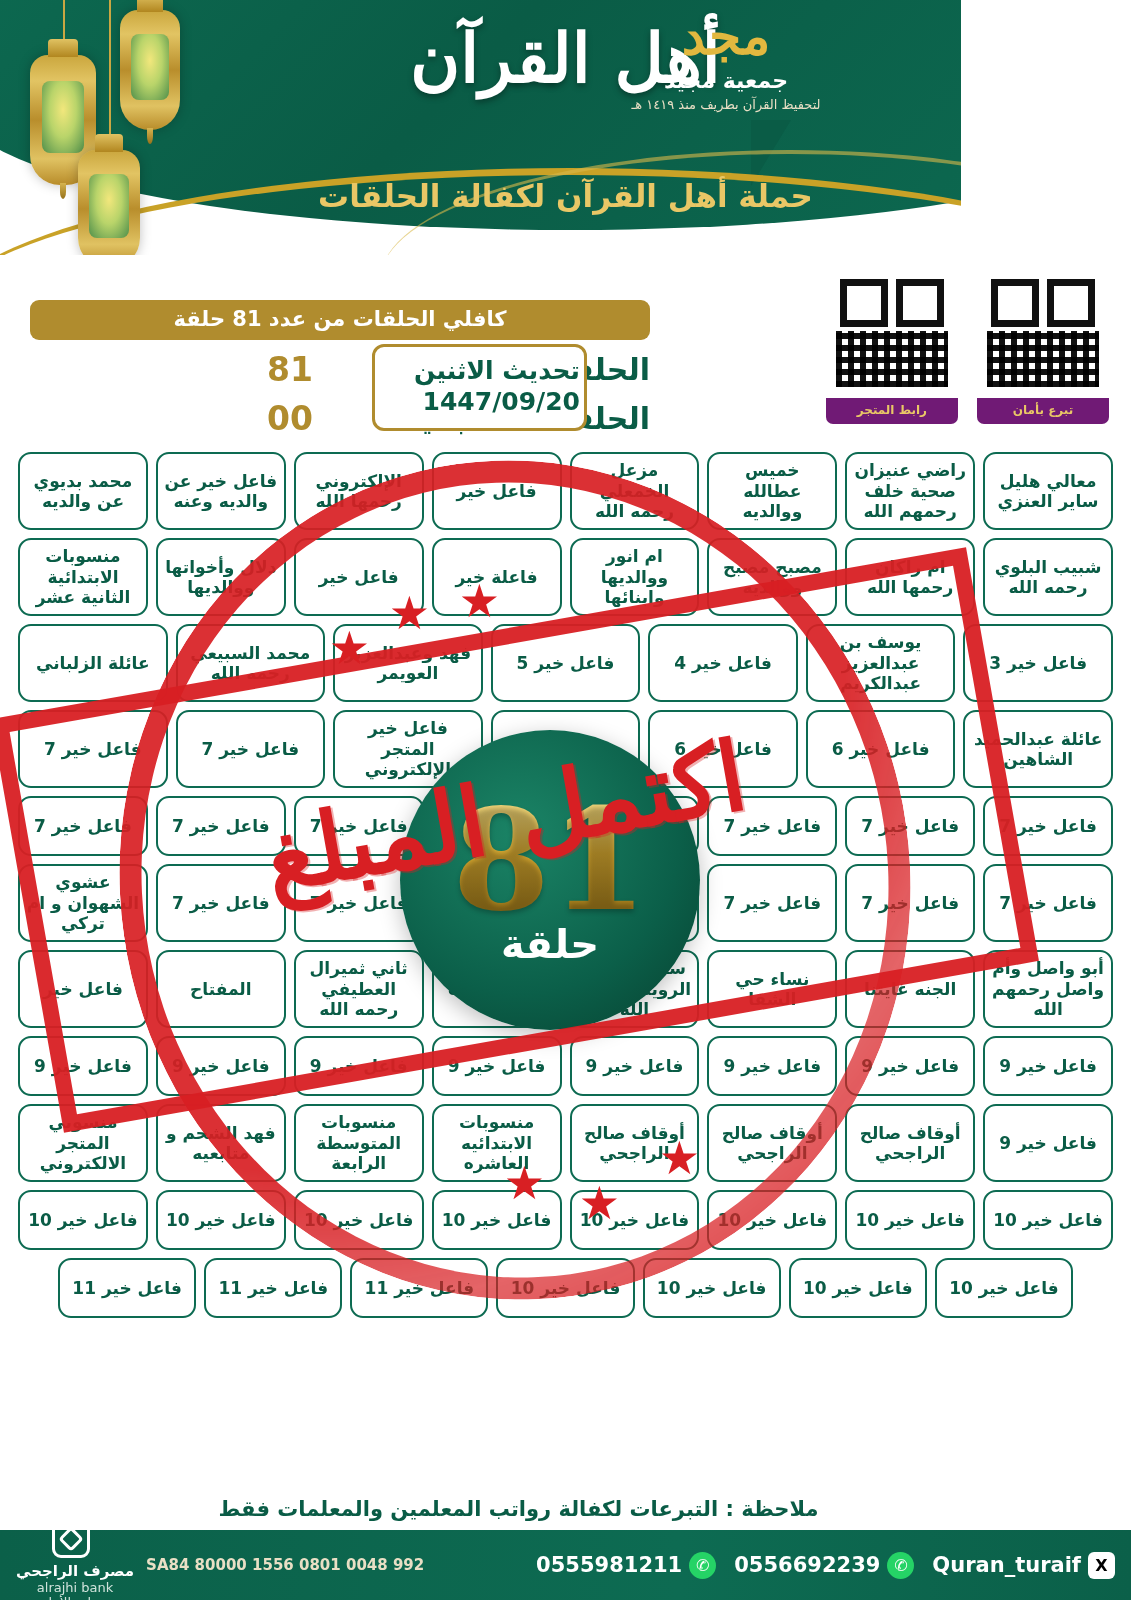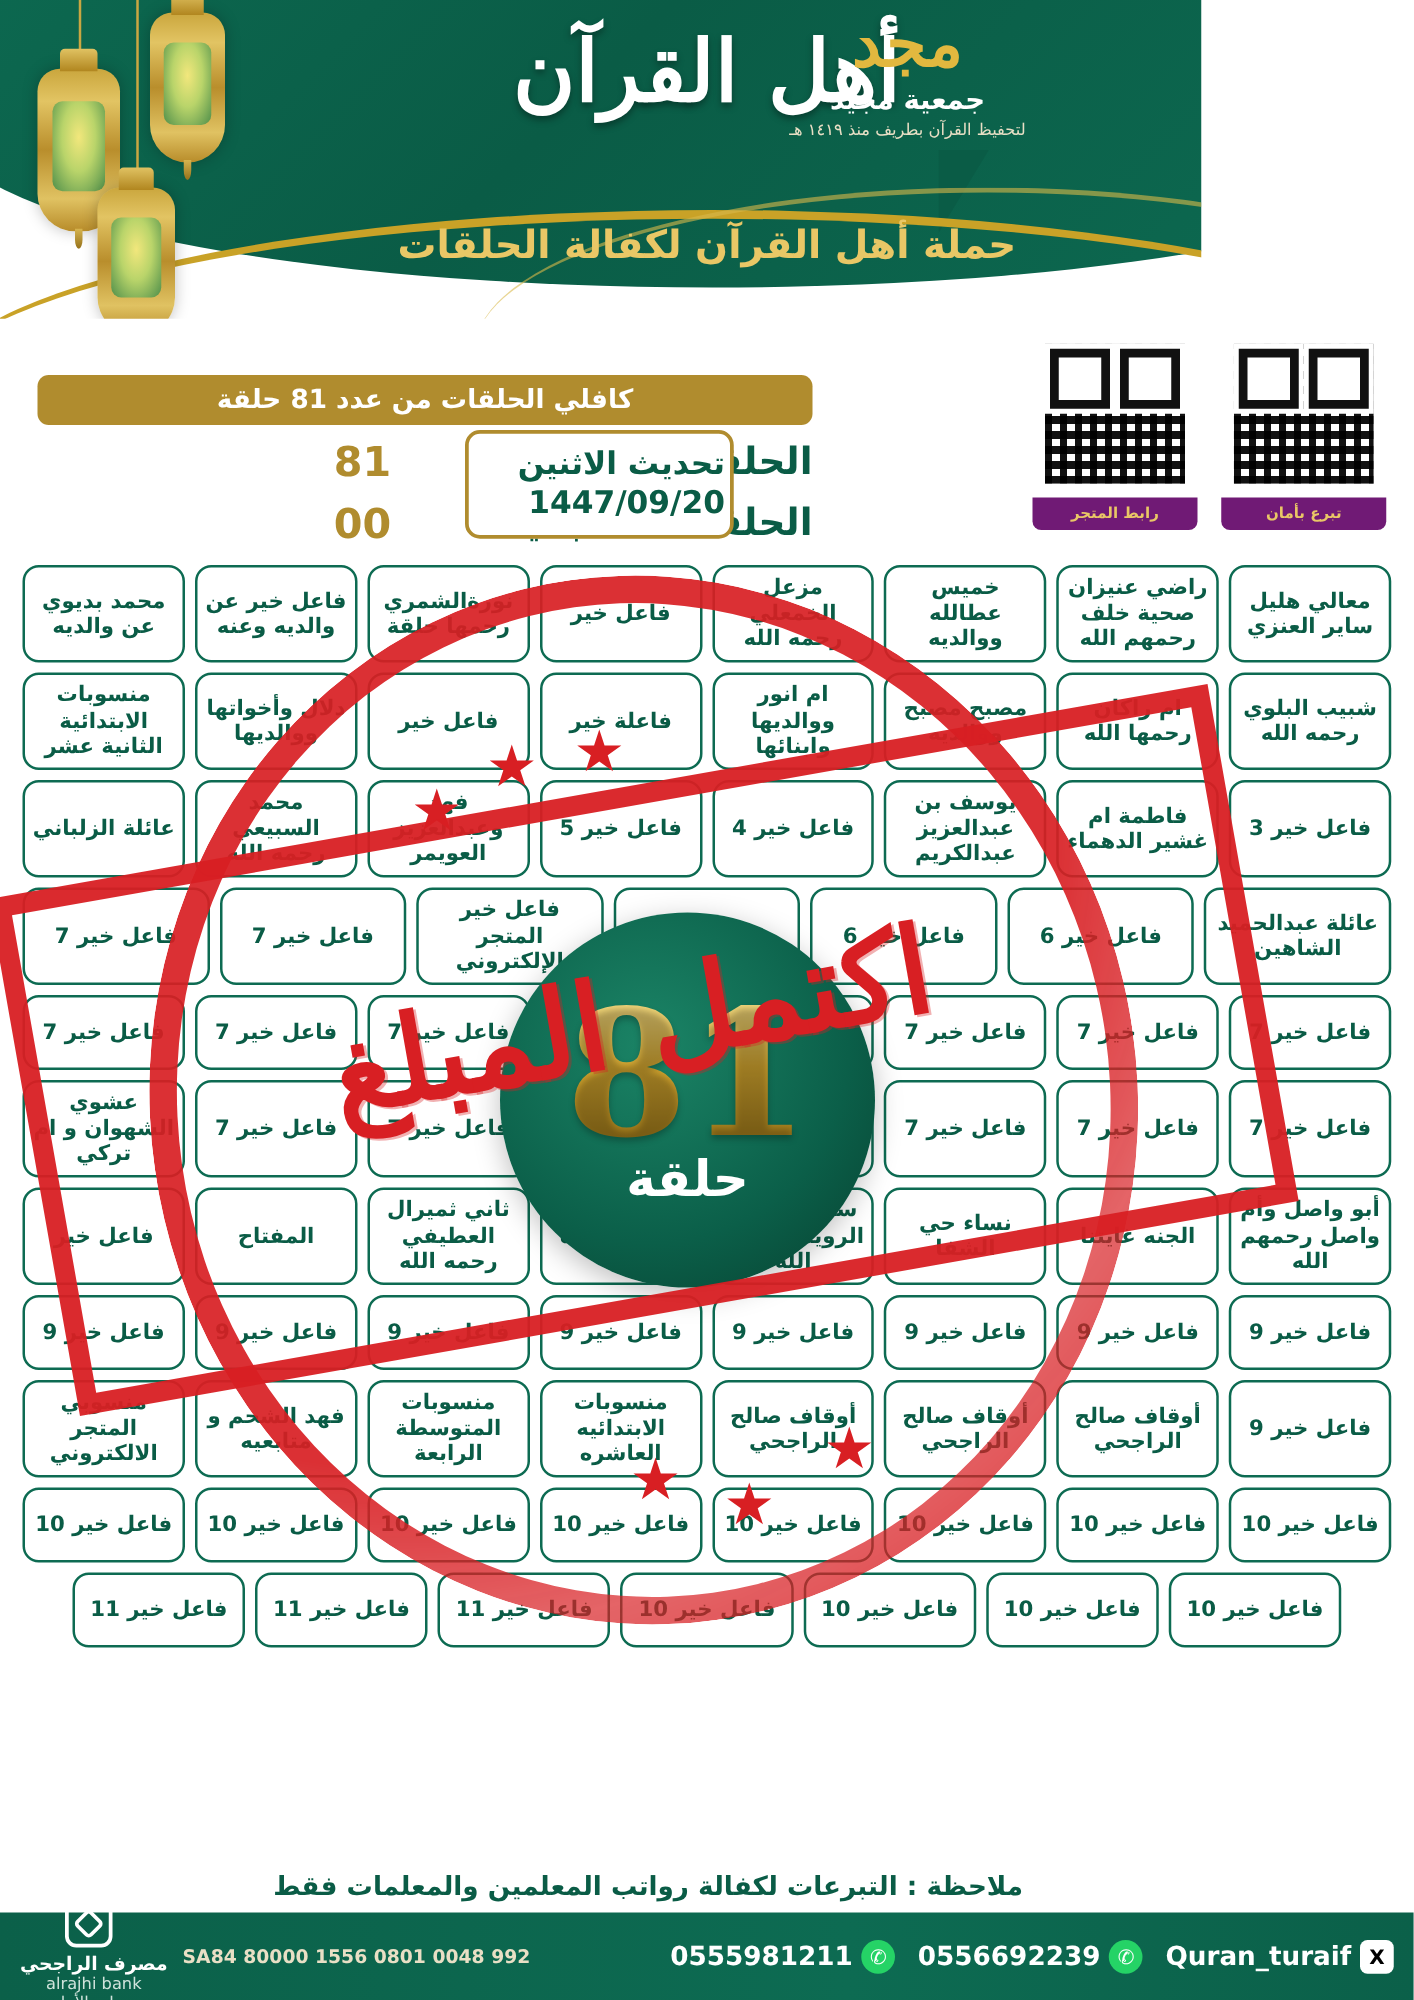--- a/index.html
+++ b/index.html
@@ -378,39 +378,38 @@
 </div>
 
 <div class="grid">
 
   <div class="row tall">
     <div class="cell">معالي هليل ساير العنزي</div>
     <div class="cell">راضي عنيزان صحية خلف رحمهم الله</div>
     <div class="cell">خميس عطالله ووالديه</div>
     <div class="cell">مزعل الخمعلي رحمه الله</div>
     <div class="cell">فاعل خير</div>
-    <div class="cell">نورةالشمري رحمها حلقة</div>
+    <div class="cell">الإلكتروني رحمها الله</div>
     <div class="cell">فاعل خير عن والديه وعنه</div>
     <div class="cell">محمد بديوي عن والديه</div>
   </div>
 
   <div class="row tall">
     <div class="cell">شبيب البلوي رحمه الله</div>
     <div class="cell">ام راكان رحمها الله</div>
     <div class="cell">مصبح مصبح ووالديه</div>
     <div class="cell">ام انور ووالديها وابنائها</div>
     <div class="cell">فاعلة خير</div>
     <div class="cell">فاعل خير</div>
     <div class="cell">دلال وأخواتها ووالديها</div>
     <div class="cell">منسوبات الابتدائية الثانية عشر</div>
   </div>
 
   <div class="row tall">
     <div class="cell">فاعل خير 3</div>
-    <div class="cell">فاطمة ام غشير الدهماء</div>
     <div class="cell">يوسف بن عبدالعزيز عبدالكريم</div>
     <div class="cell">فاعل خير 4</div>
     <div class="cell">فاعل خير 5</div>
     <div class="cell">فهد وعبدالعزيز العويمر</div>
     <div class="cell">محمد السبيعي رحمه الله</div>
     <div class="cell">عائلة الزلباني</div>
   </div>
 
   <div class="row tall">
     <div class="cell">عائلة عبدالحميد الشاهين</div>

